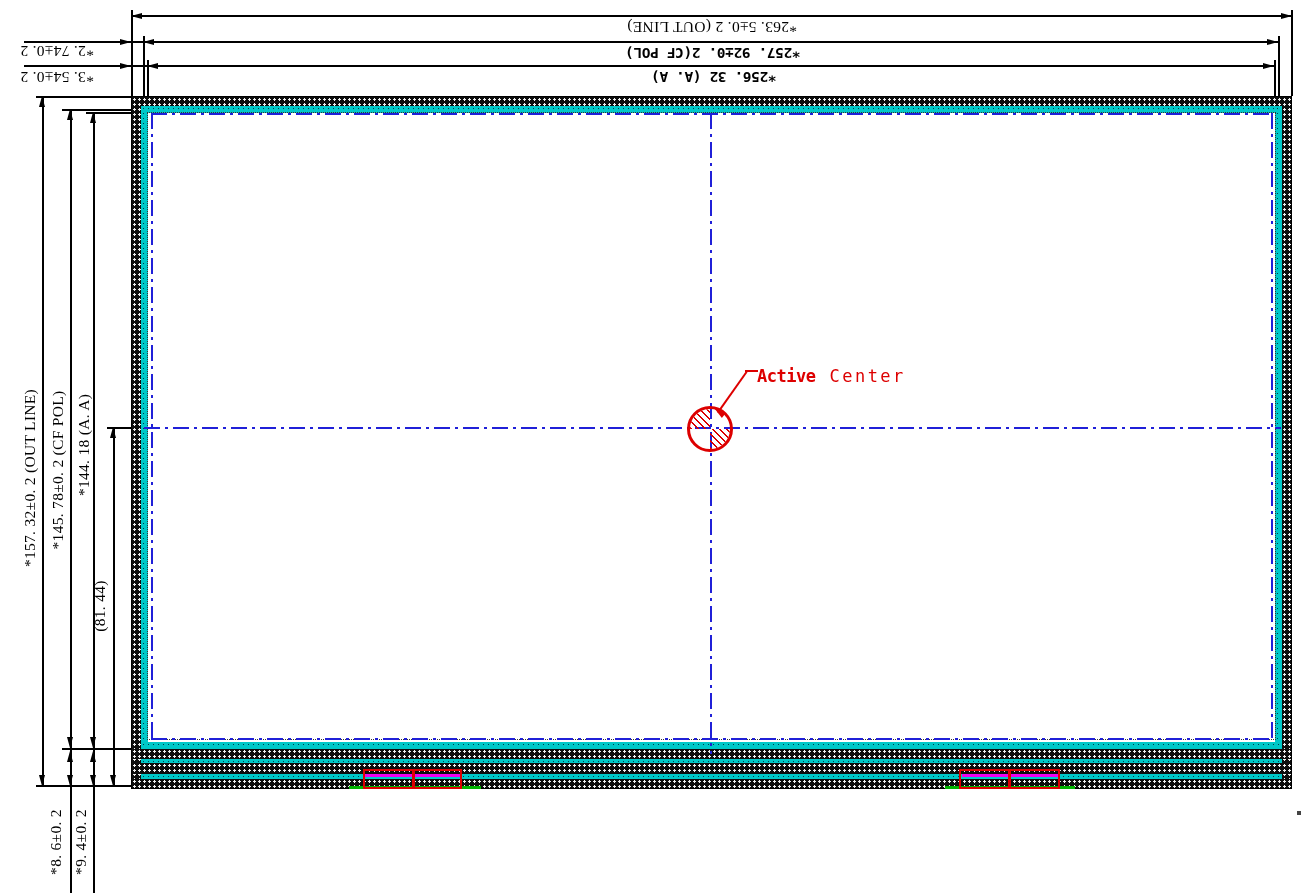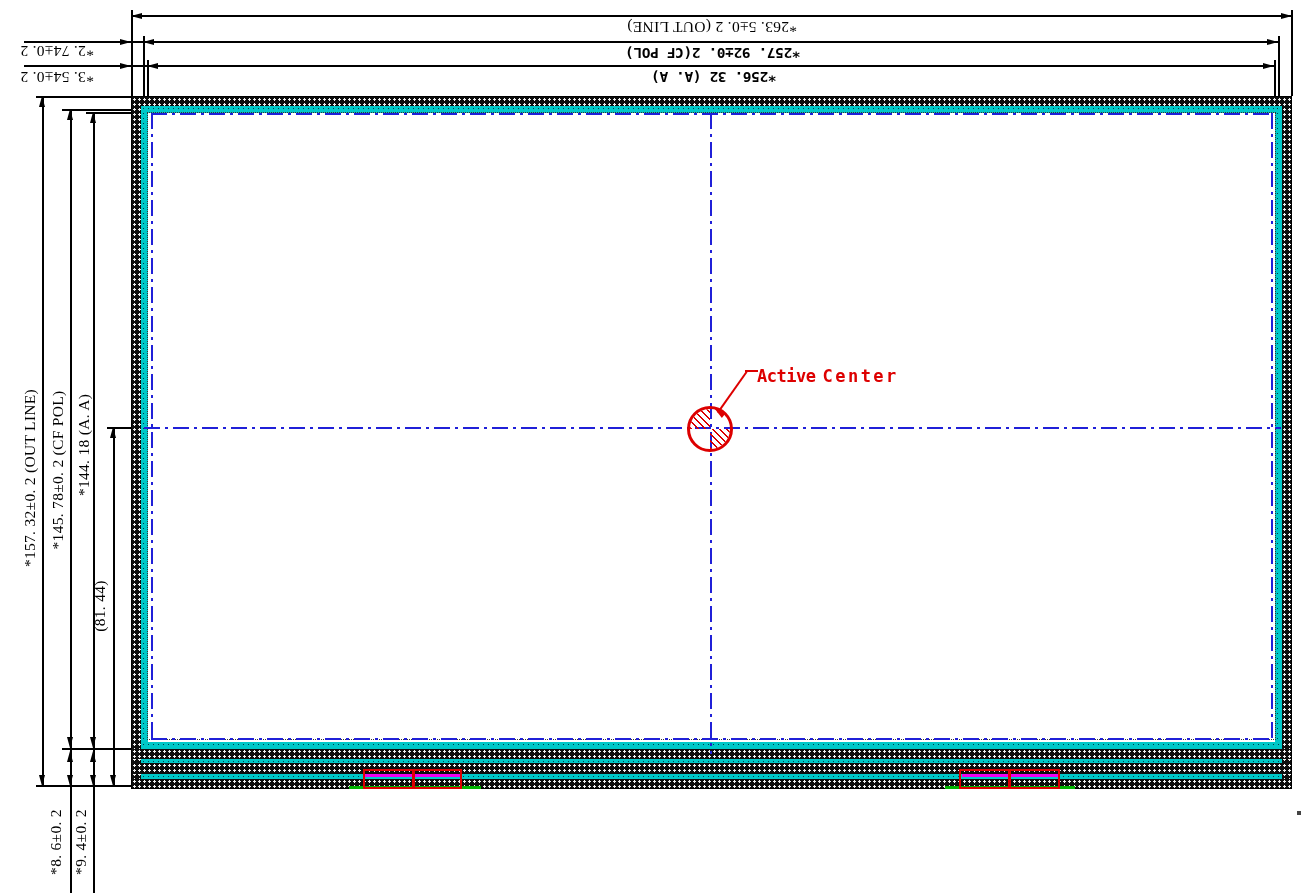--- a/index.html
+++ b/index.html
@@ -41,21 +41,21 @@
   .grn{position:absolute;background:#00b400;}
   .redrect{position:absolute;border:2.5px solid #dd0000;box-sizing:border-box;background:transparent;}
   
   .acCircle{position:absolute;left:687px;top:406px;width:46px;height:46px;border-radius:50%;
             border:3px solid #dd0000;box-sizing:border-box;overflow:hidden;background:transparent;}
   .acQ{position:absolute;width:20px;height:20px;
        background-image:repeating-linear-gradient(45deg,#dd0000 0 1.8px,transparent 1.8px 5px);}
   .acText{position:absolute;left:757px;top:366px;color:#dd0000;white-space:nowrap;
           font-family:"DejaVu Sans Mono",monospace;font-size:17px;}
   .acText .w1{font-weight:bold;letter-spacing:-0.5px;}
-  .acText .w2{font-weight:bold;letter-spacing:2.5px;margin-left:7px;}
+  .acText .w2{font-weight:normal;letter-spacing:2.5px;margin-left:14px;}
   .leadDiag{position:absolute;left:717px;top:412px;width:50px;height:2px;background:#dd0000;
             transform-origin:0 0;transform:rotate(-54.7deg);}
   .leadH{position:absolute;left:745px;top:370px;width:13px;height:2px;background:#dd0000;}
   .leadArrow{position:absolute;left:713px;top:409px;width:0;height:0;border-style:solid;
              border-color:transparent;border-width:3.5px 12px 3.5px 0;border-right-color:#dd0000;
              transform:rotate(38deg);}
 </style>
 </head>
 <body>
 

